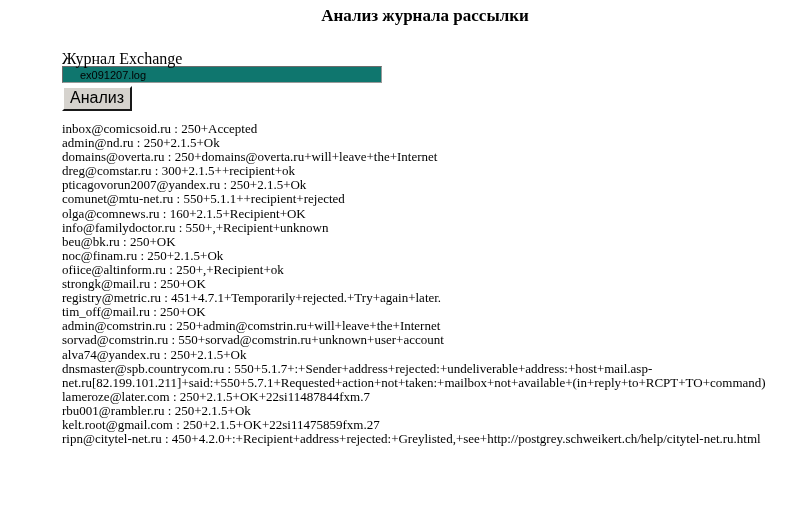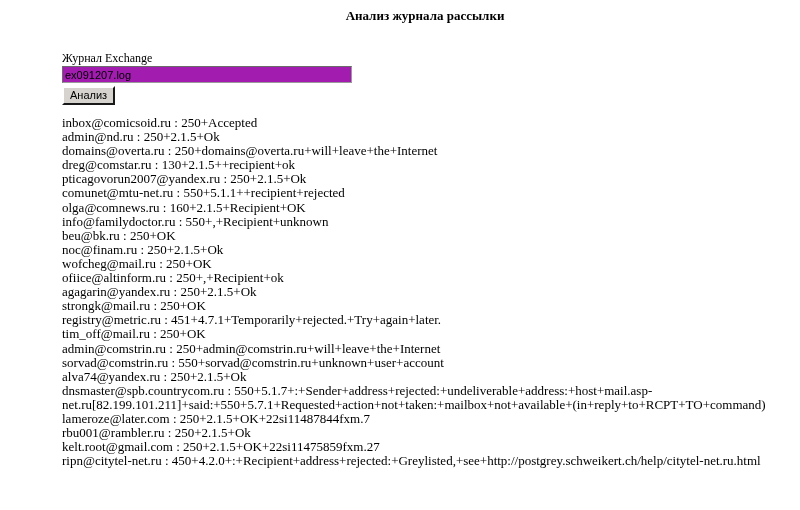--- a/index.html
+++ b/index.html
@@ -11,53 +11,53 @@
     overflow: hidden;
     font-family: "Liberation Serif", serif;
     color: #000000;
   }
   .page {
     margin-left: 62px;
     margin-right: 12px;
   }
   .page-title {
     padding-top: 9px;
-    font-size: 13px;
+    font-size: 17px;
     font-weight: bold;
     text-align: center;
     line-height: 14px;
   }
   .form-block {
     margin-top: 29px;
   }
   .field-label {
-    font-size: 12px;
+    font-size: 16px;
     line-height: 13px;
     display: block;
   }
   .log-input {
     display: block;
     margin-top: 1px;
     width: 284px;
     height: 13px;
-    padding: 1px 2px;
+    padding: 1px 17px;
     border: 1px solid #6b6b6b;
     border-bottom-color: #9a9a9a;
     border-right-color: #9a9a9a;
     font-family: "Liberation Sans", sans-serif;
     font-size: 11px;
     color: #000000;
-    background: #a21caf;
+    background: #0f766e;
   }
   .analyze-btn {
     display: inline-block;
     margin-top: 3px;
     padding: 1px 6px 2px 6px;
     font-family: "Liberation Sans", sans-serif;
-    font-size: 11px;
+    font-size: 16px;
     color: #000000;
     background: #d6d3ce;
     border: 2px outset #ffffff;
     border-right-color: #6e6e6e;
     border-bottom-color: #6e6e6e;
     cursor: pointer;
   }
   .results {
     margin-top: 11px;
     font-size: 13px;
@@ -78,30 +78,28 @@
   <div class="form-block">
     <label class="field-label">Журнал Exchange</label>
     <input class="log-input" type="text" value="ex091207.log" style="">
     <button class="analyze-btn" type="button">Анализ</button>
   </div>
 
   <div class="results">
     <div class="result-line"><span>inbox@comicsoid.ru</span><span> : </span><span>250+Accepted</span></div>
       <div class="result-line"><span>admin@nd.ru</span><span> : </span><span>250+2.1.5+Ok</span></div>
       <div class="result-line"><span>domains@overta.ru</span><span> : </span><span>250+domains@overta.ru+will+leave+the+Internet</span></div>
-      <div class="result-line"><span>dreg@comstar.ru</span><span> : </span><span>130+2.1.5++recipient+ok</span></div>
+      <div class="result-line"><span>dreg@comstar.ru</span><span> : </span><span>300+2.1.5++recipient+ok</span></div>
       <div class="result-line"><span>pticagovorun2007@yandex.ru</span><span> : </span><span>250+2.1.5+Ok</span></div>
       <div class="result-line"><span>comunet@mtu-net.ru</span><span> : </span><span>550+5.1.1++recipient+rejected</span></div>
       <div class="result-line"><span>olga@comnews.ru</span><span> : </span><span>160+2.1.5+Recipient+OK</span></div>
       <div class="result-line"><span>info@familydoctor.ru</span><span> : </span><span>550+,+Recipient+unknown</span></div>
       <div class="result-line"><span>beu@bk.ru</span><span> : </span><span>250+OK</span></div>
       <div class="result-line"><span>noc@finam.ru</span><span> : </span><span>250+2.1.5+Ok</span></div>
-      <div class="result-line"><span>wofcheg@mail.ru</span><span> : </span><span>250+OK</span></div>
       <div class="result-line"><span>ofiice@altinform.ru</span><span> : </span><span>250+,+Recipient+ok</span></div>
-      <div class="result-line"><span>agagarin@yandex.ru</span><span> : </span><span>250+2.1.5+Ok</span></div>
       <div class="result-line"><span>strongk@mail.ru</span><span> : </span><span>250+OK</span></div>
       <div class="result-line"><span>registry@metric.ru</span><span> : </span><span>451+4.7.1+Temporarily+rejected.+Try+again+later.</span></div>
       <div class="result-line"><span>tim_off@mail.ru</span><span> : </span><span>250+OK</span></div>
       <div class="result-line"><span>admin@comstrin.ru</span><span> : </span><span>250+admin@comstrin.ru+will+leave+the+Internet</span></div>
       <div class="result-line"><span>sorvad@comstrin.ru</span><span> : </span><span>550+sorvad@comstrin.ru+unknown+user+account</span></div>
       <div class="result-line"><span>alva74@yandex.ru</span><span> : </span><span>250+2.1.5+Ok</span></div>
       <div class="result-line"><span>dnsmaster@spb.countrycom.ru</span><span> : </span><span>550+5.1.7+:+Sender+address+rejected:+undeliverable+address:+host+mail.asp-net.ru[82.199.101.211]+said:+550+5.7.1+Requested+action+not+taken:+mailbox+not+available+(in+reply+to+RCPT+TO+command)</span></div>
       <div class="result-line"><span>lameroze@later.com</span><span> : </span><span>250+2.1.5+OK+22si11487844fxm.7</span></div>
       <div class="result-line"><span>rbu001@rambler.ru</span><span> : </span><span>250+2.1.5+Ok</span></div>
       <div class="result-line"><span>kelt.root@gmail.com</span><span> : </span><span>250+2.1.5+OK+22si11475859fxm.27</span></div>

